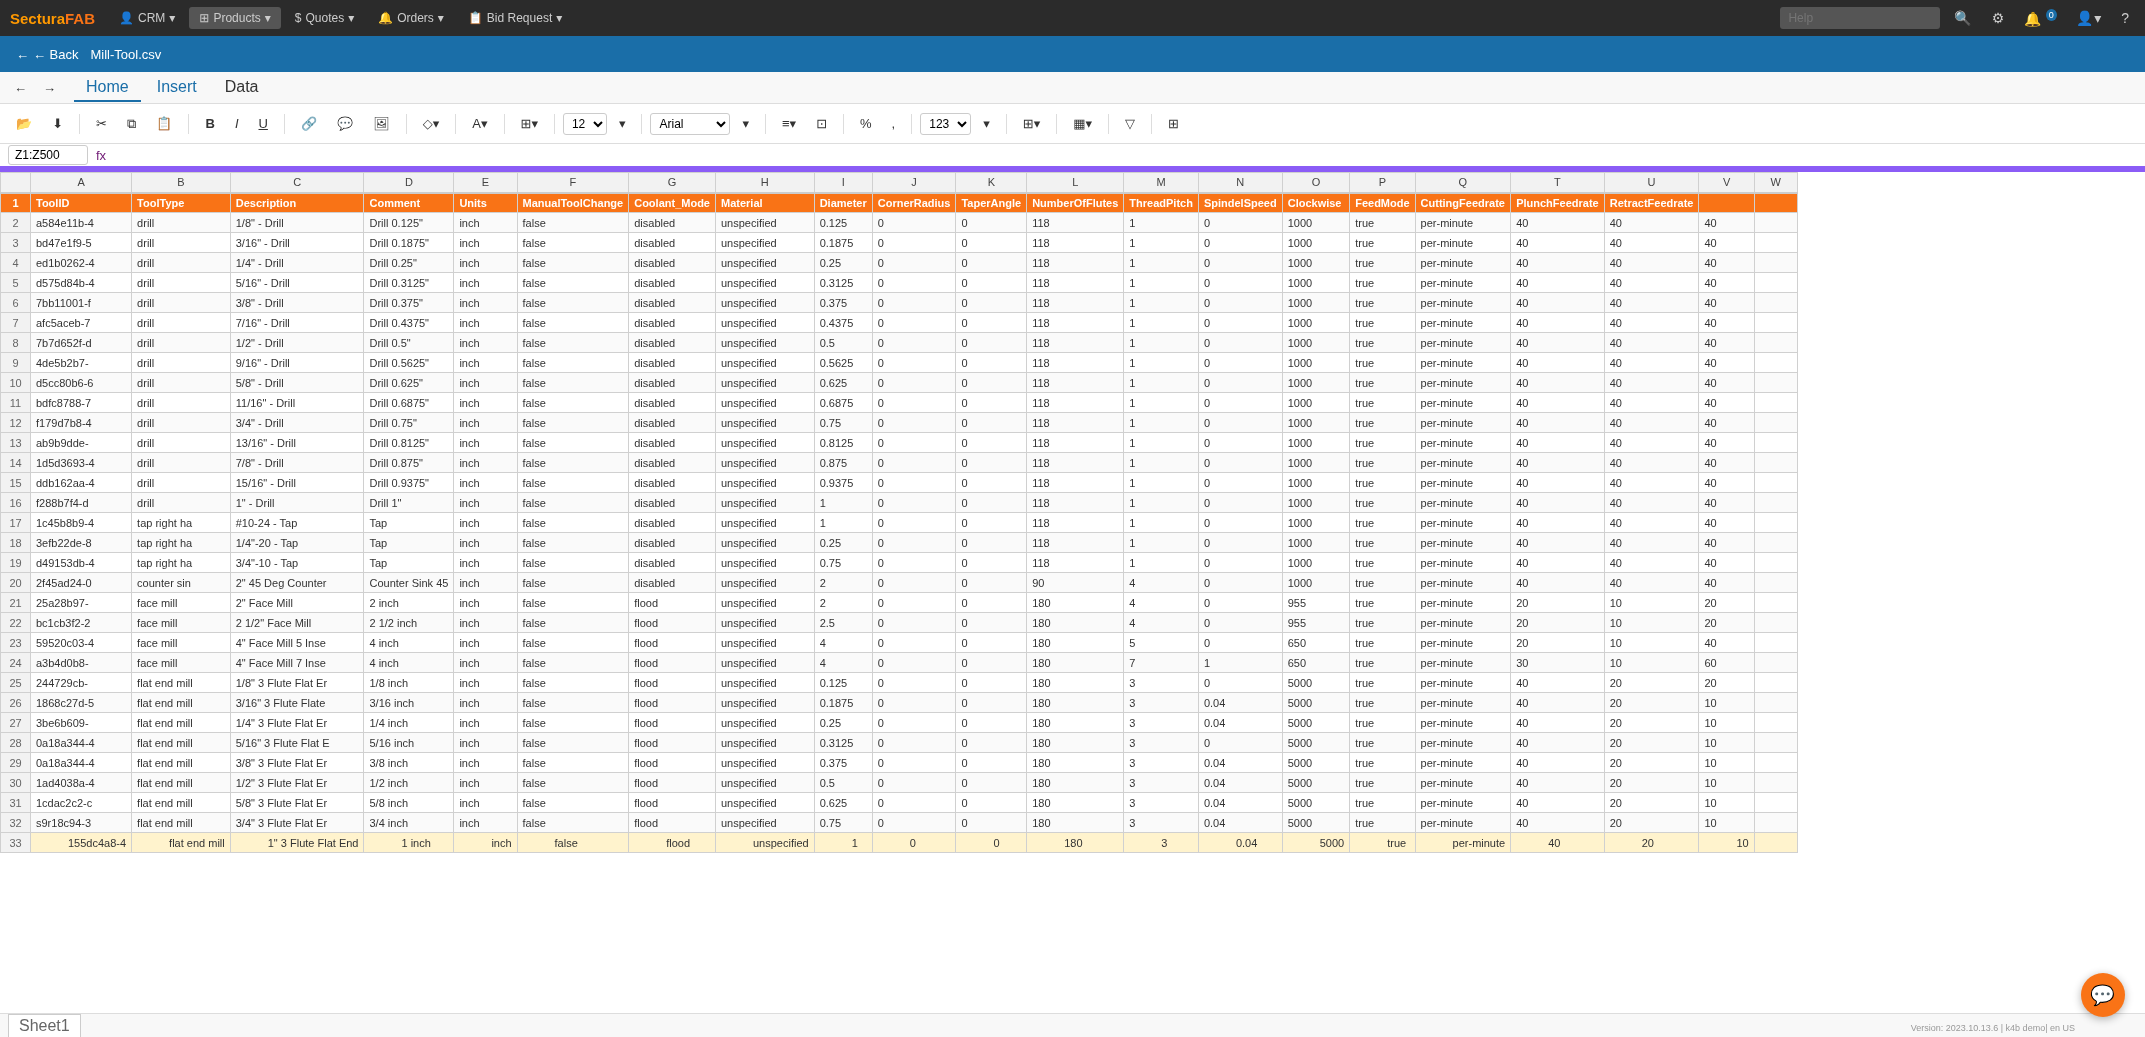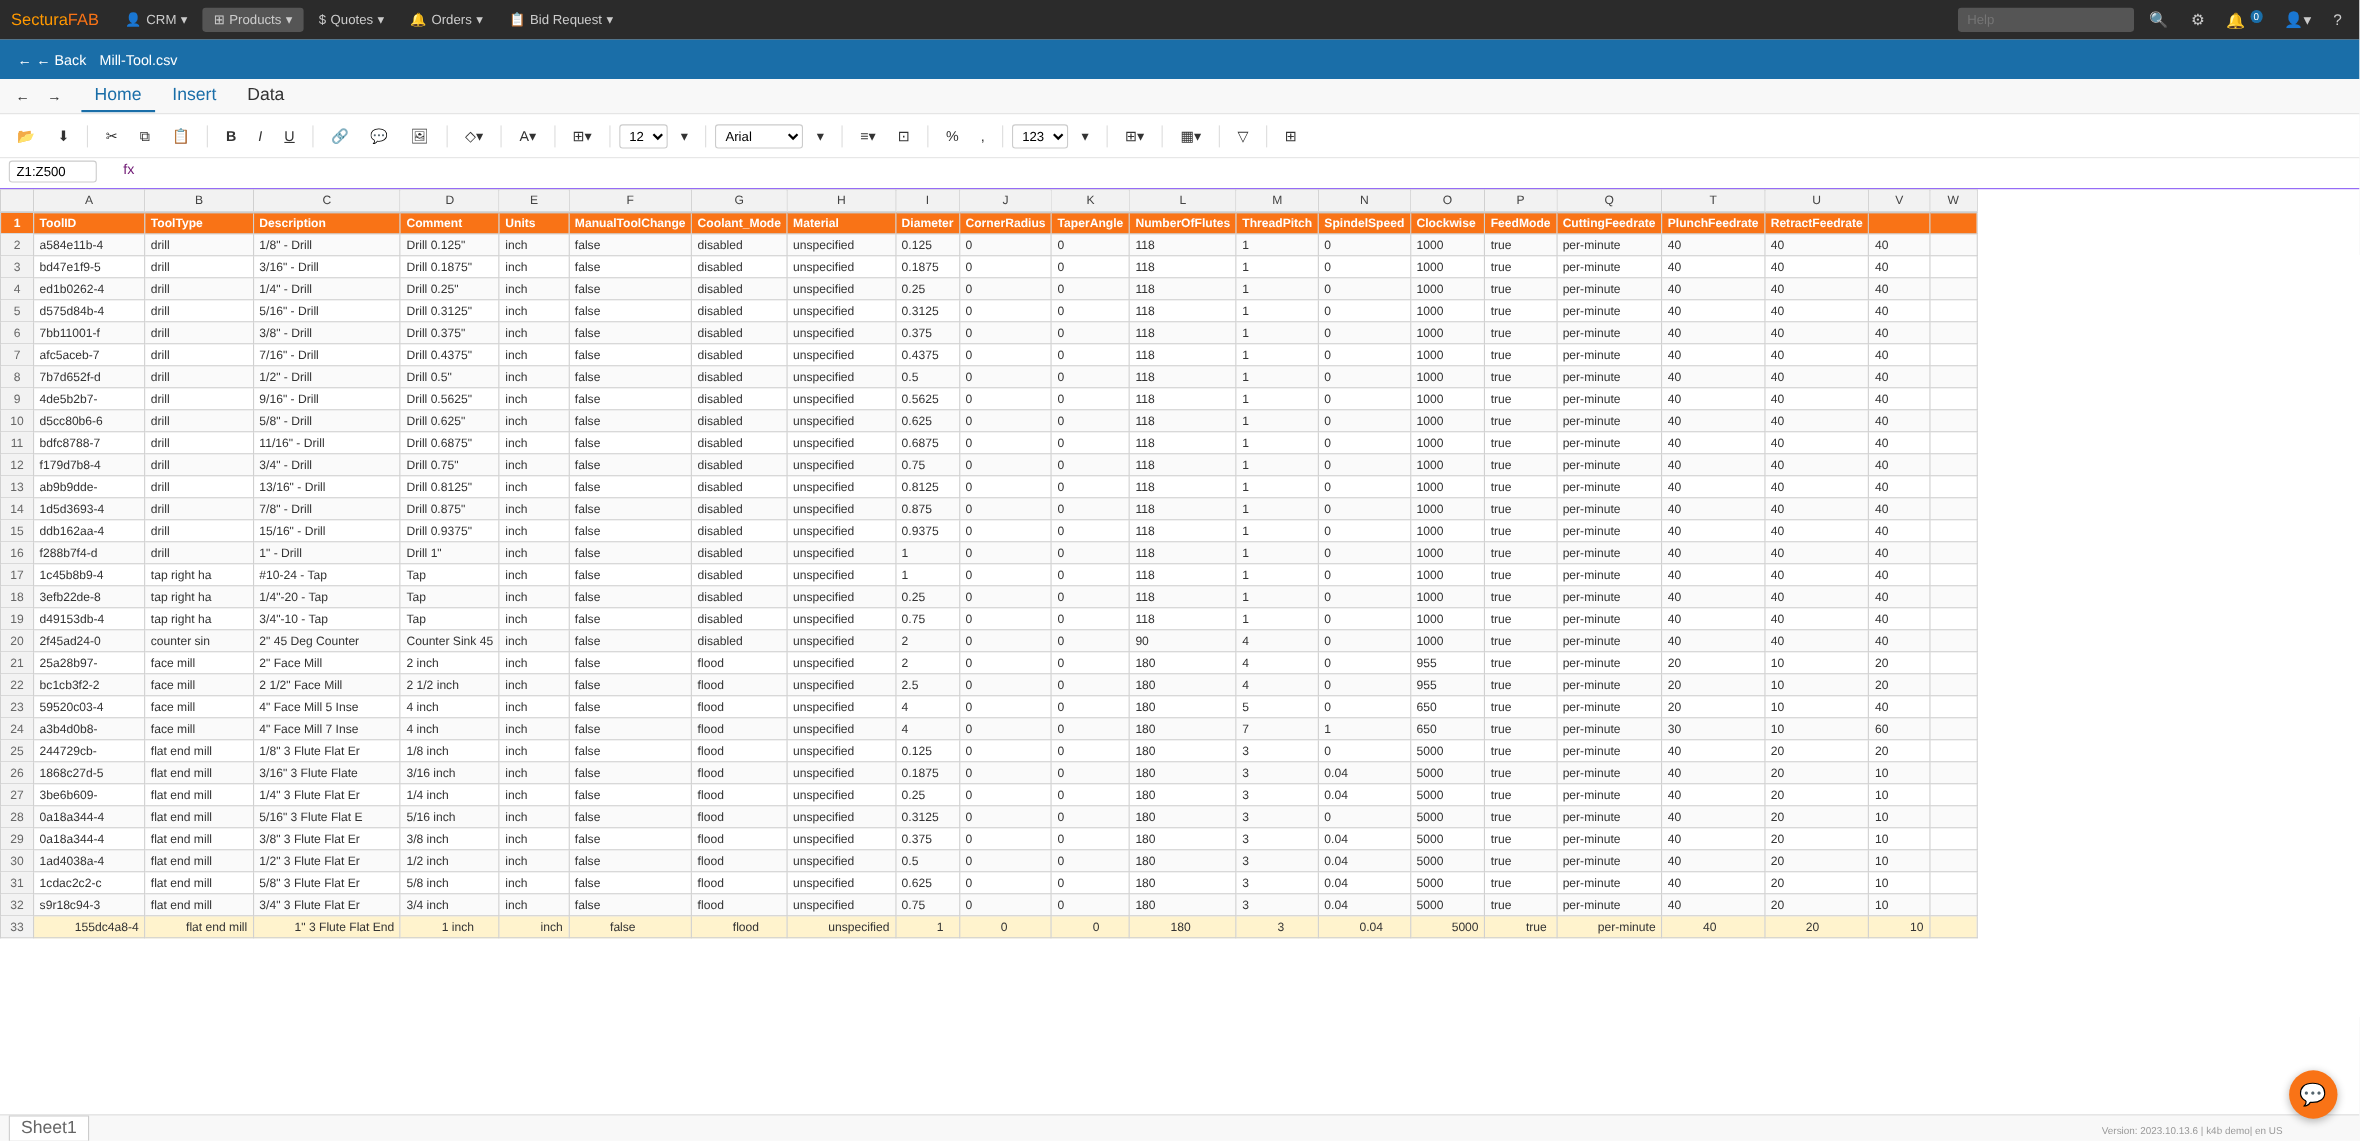--- a/index.html
+++ b/index.html
@@ -10,21 +10,21 @@
       background: #2b2b2b;
       color: #ccc;
       height: 36px;
       display: flex;
       align-items: center;
       padding: 0 10px;
       gap: 4px;
     }
     .nav-logo {
       color: white;
-      font-weight: normal;
+      font-weight: bold;
       font-size: 15px;
       margin-right: 10px;
     }
     .nav-logo span { color: #f90; }
     .nav-item {
       color: #ccc;
       padding: 4px 10px;
       font-size: 12px;
       cursor: pointer;
       display: flex;
@@ -146,26 +146,26 @@
       padding: 2px 4px;
       font-size: 12px;
       border-radius: 3px;
       background: white;
       cursor: pointer;
     }
 
     
     .formula-bar {
       display: flex;
-      align-items: flex-start;
+      align-items: center;
       padding: 2px 8px;
-      border-bottom: 1px solid #8b5cf6;
+      border-bottom: 6px solid #8b5cf6;
       background: white;
       height: 28px;
-      gap: 24px;
+      gap: 8px;
     }
     .cell-ref {
       border: 1px solid #ccc;
       padding: 2px 6px;
       font-size: 12px;
       width: 80px;
       border-radius: 3px;
     }
     .fx-label {
       color: #701a75;

